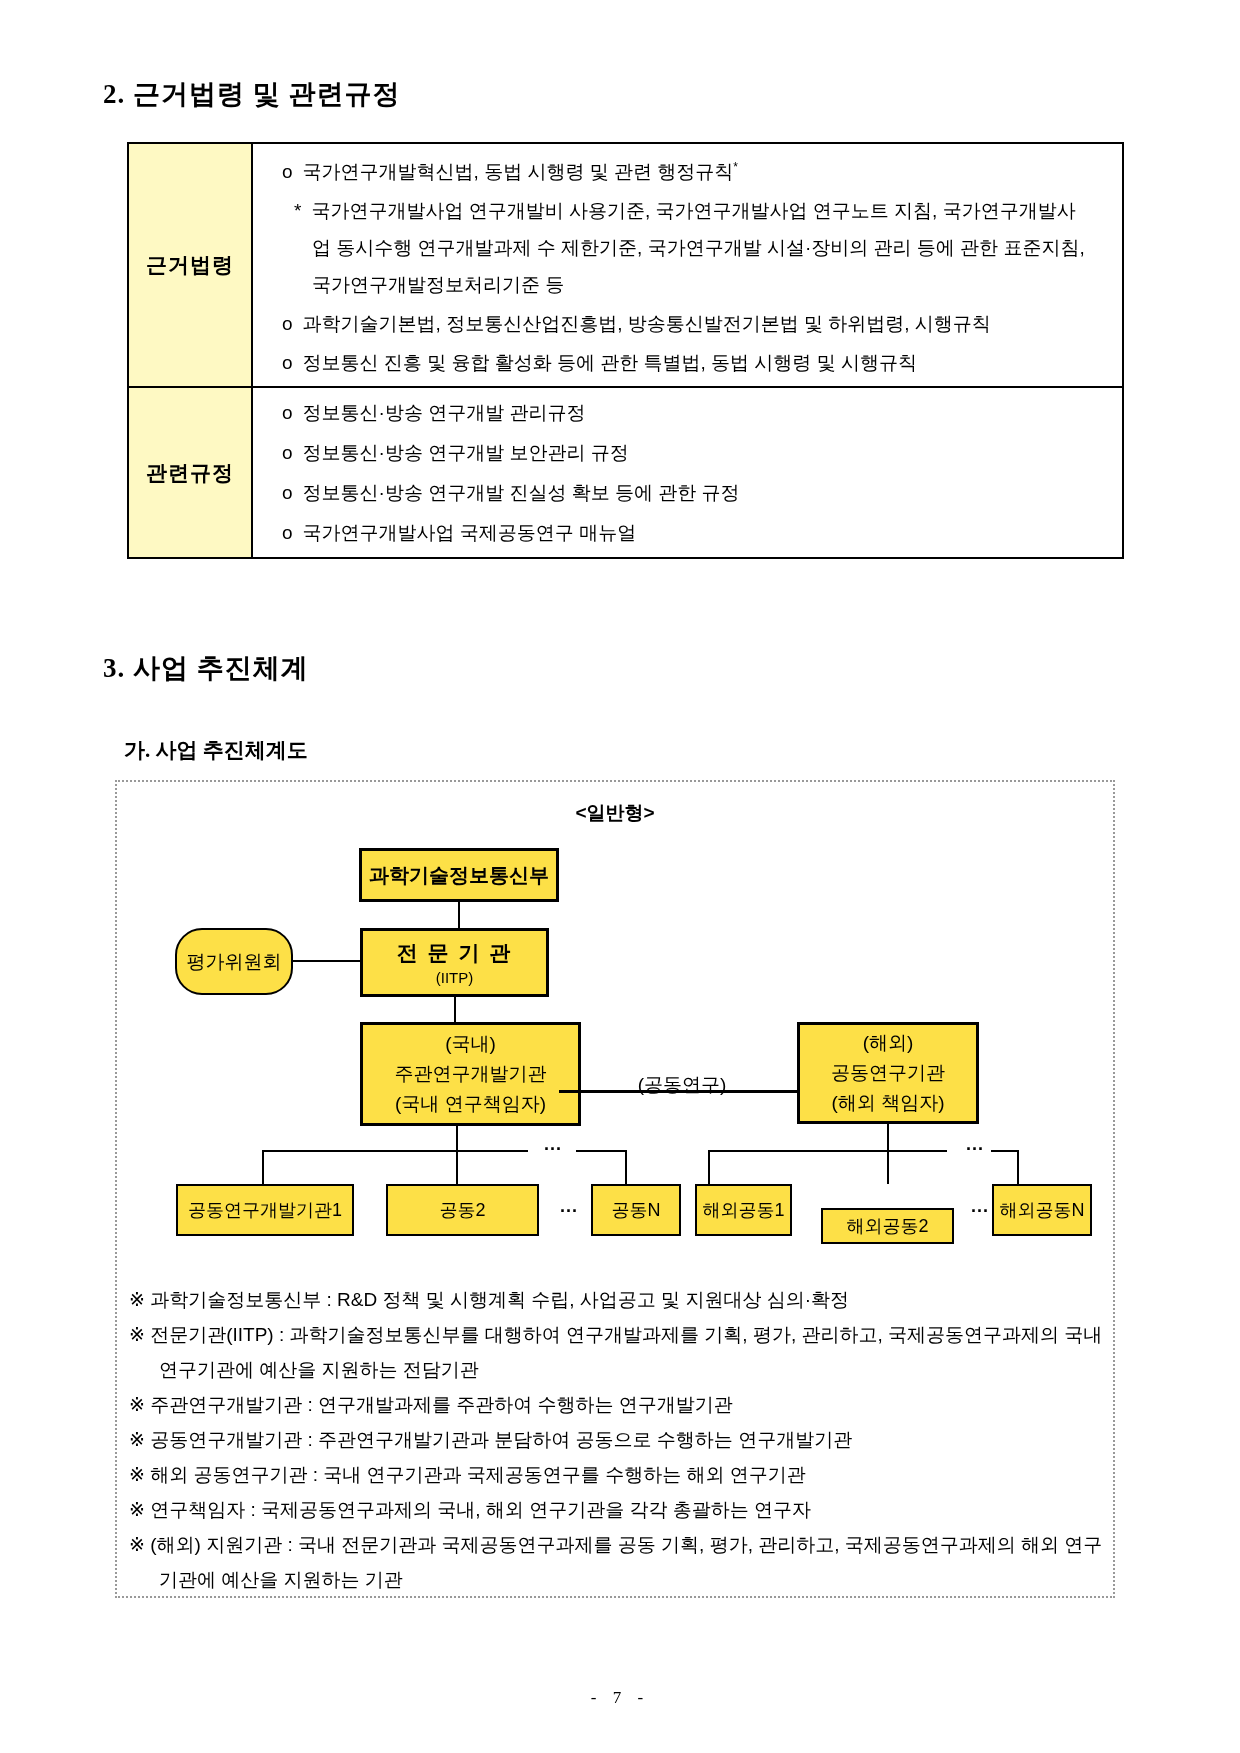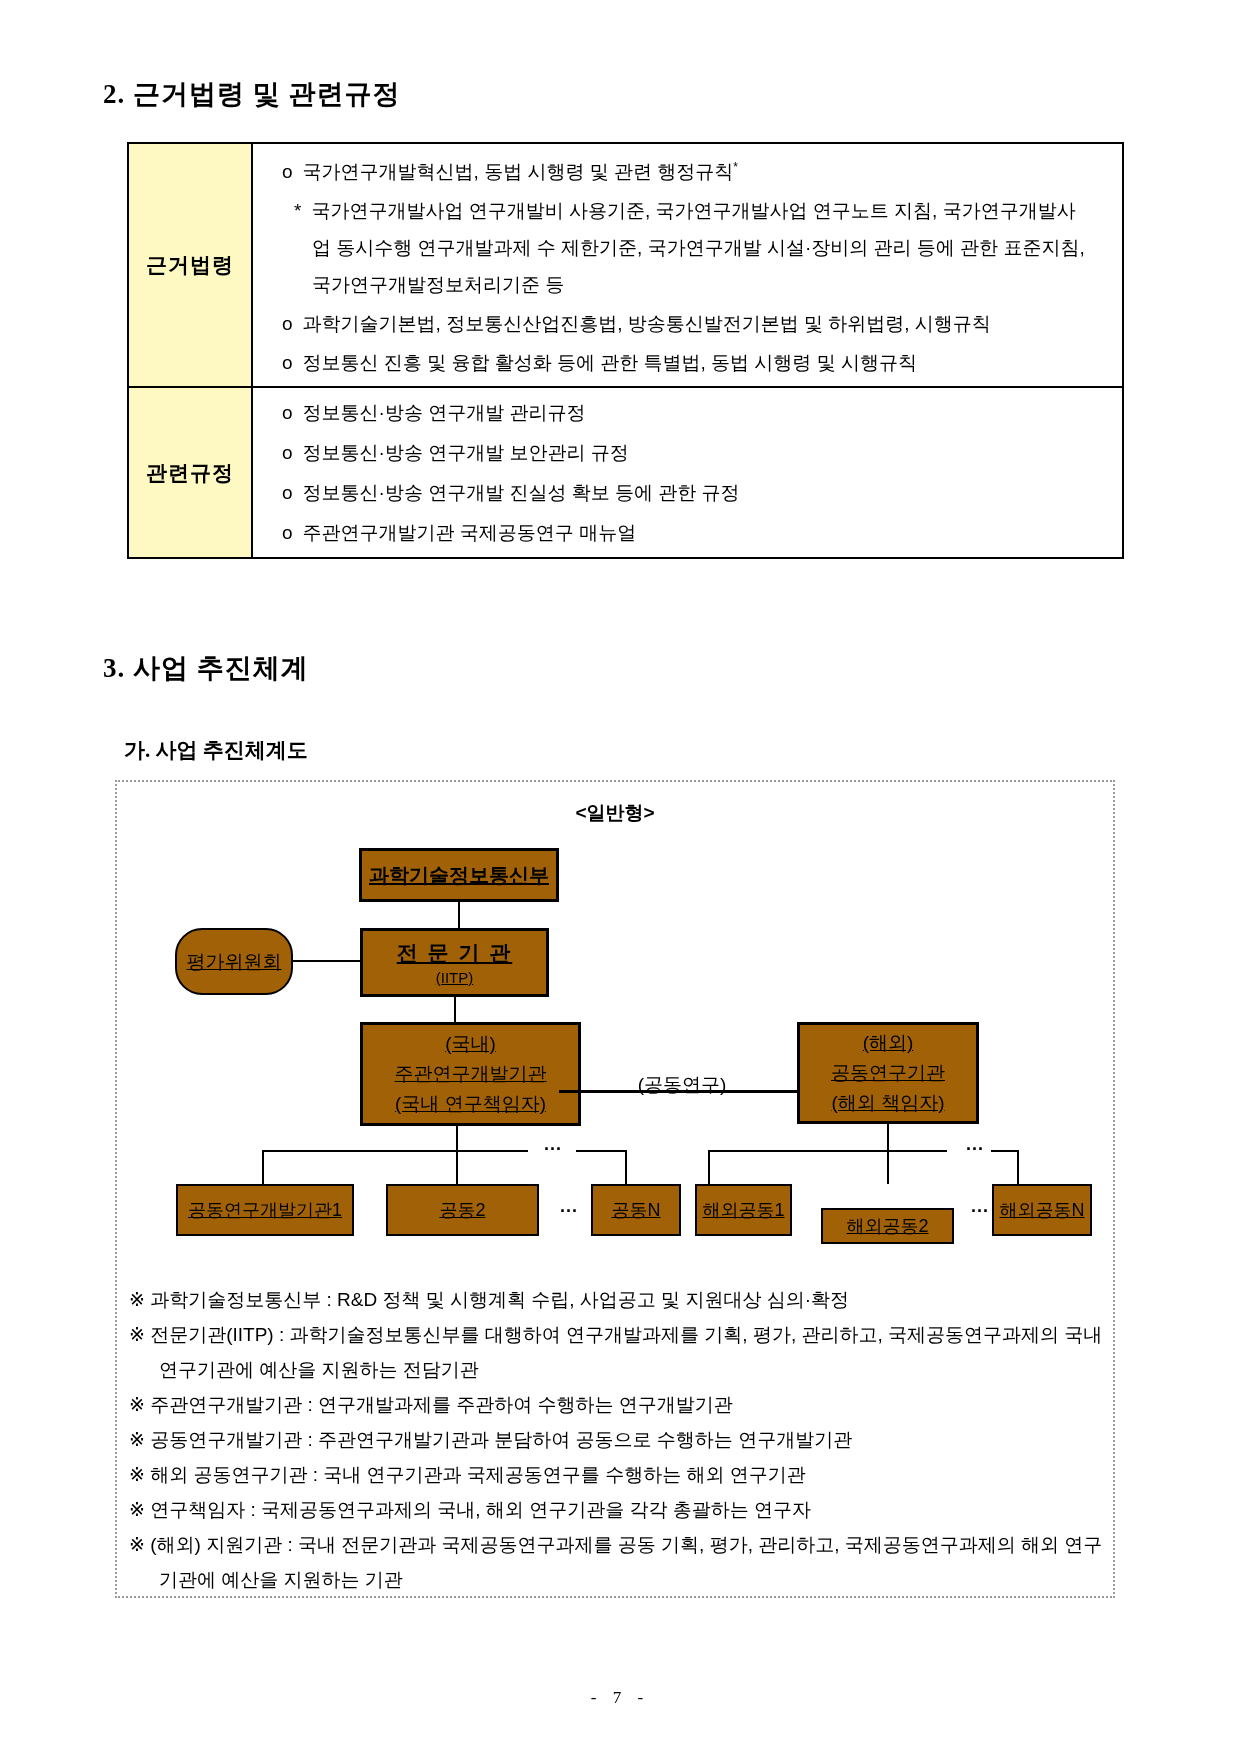--- a/index.html
+++ b/index.html
@@ -34,24 +34,23 @@
   .sup { vertical-align: super; font-size: 12px; }
 
   
   #diagram {
     position: absolute; left: 115px; top: 780px; width: 1000px; height: 818px;
     border: 2px dotted #999;
   }
   #diagram-title { position: absolute; top: 18px; left: 0; width: 100%; text-align: center; font-size: 19px; font-weight: bold; }
 
   .dbox {
-    position: absolute; border: 2.5px solid #000; background: #a16207;
+    position: absolute; border: 2.5px solid #000; background: #fde047;
     display: flex; flex-direction: column; align-items: center; justify-content: center;
     text-align: center;
-    text-decoration: underline;
   }
   .b-thick { border-width: 3px; }
   .b-thin  { border-width: 2px; }
   .hline, .vline { position: absolute; background: #000; }
   .flabel { position: absolute; text-align: center; font-size: 19px; }
   .ell { position: absolute; text-align: center; font-size: 18px; font-weight: bold; letter-spacing: 1px; }
 
   #box-ministry { left: 242px; top: 66px; width: 200px; height: 54px; font-size: 20px; font-weight: bold; }
   #box-eval     { left: 58px;  top: 146px; width: 118px; height: 67px; font-size: 19px; border-radius: 27px; }
   #box-agency   { left: 243px; top: 146px; width: 189px; height: 69px; }
@@ -86,21 +85,21 @@
       <div class="ti"><span class="mk">o</span><span>과학기술기본법, 정보통신산업진흥법, 방송통신발전기본법 및 하위법령, 시행규칙</span></div>
       <div class="ti"><span class="mk">o</span><span>정보통신 진흥 및 융합 활성화 등에 관한 특별법, 동법 시행령 및 시행규칙</span></div>
     </div>
   </div>
   <div class="law-row row2">
     <div class="law-th">관련규정</div>
     <div class="law-td">
       <div class="ti"><span class="mk">o</span><span>정보통신·방송 연구개발 관리규정</span></div>
       <div class="ti"><span class="mk">o</span><span>정보통신·방송 연구개발 보안관리 규정</span></div>
       <div class="ti"><span class="mk">o</span><span>정보통신·방송 연구개발 진실성 확보 등에 관한 규정</span></div>
-      <div class="ti"><span class="mk">o</span><span>주관연구개발기관 국제공동연구 매뉴얼</span></div>
+      <div class="ti"><span class="mk">o</span><span>국가연구개발사업 국제공동연구 매뉴얼</span></div>
     </div>
   </div>
 </div>
 
 <div id="heading-structure" class="h-main serif">3. 사업 추진체계</div>
 <div id="subheading-structure" class="serif">가. 사업 추진체계도</div>
 
 <div id="diagram">
   <div id="diagram-title">&lt;일반형&gt;</div>
 

